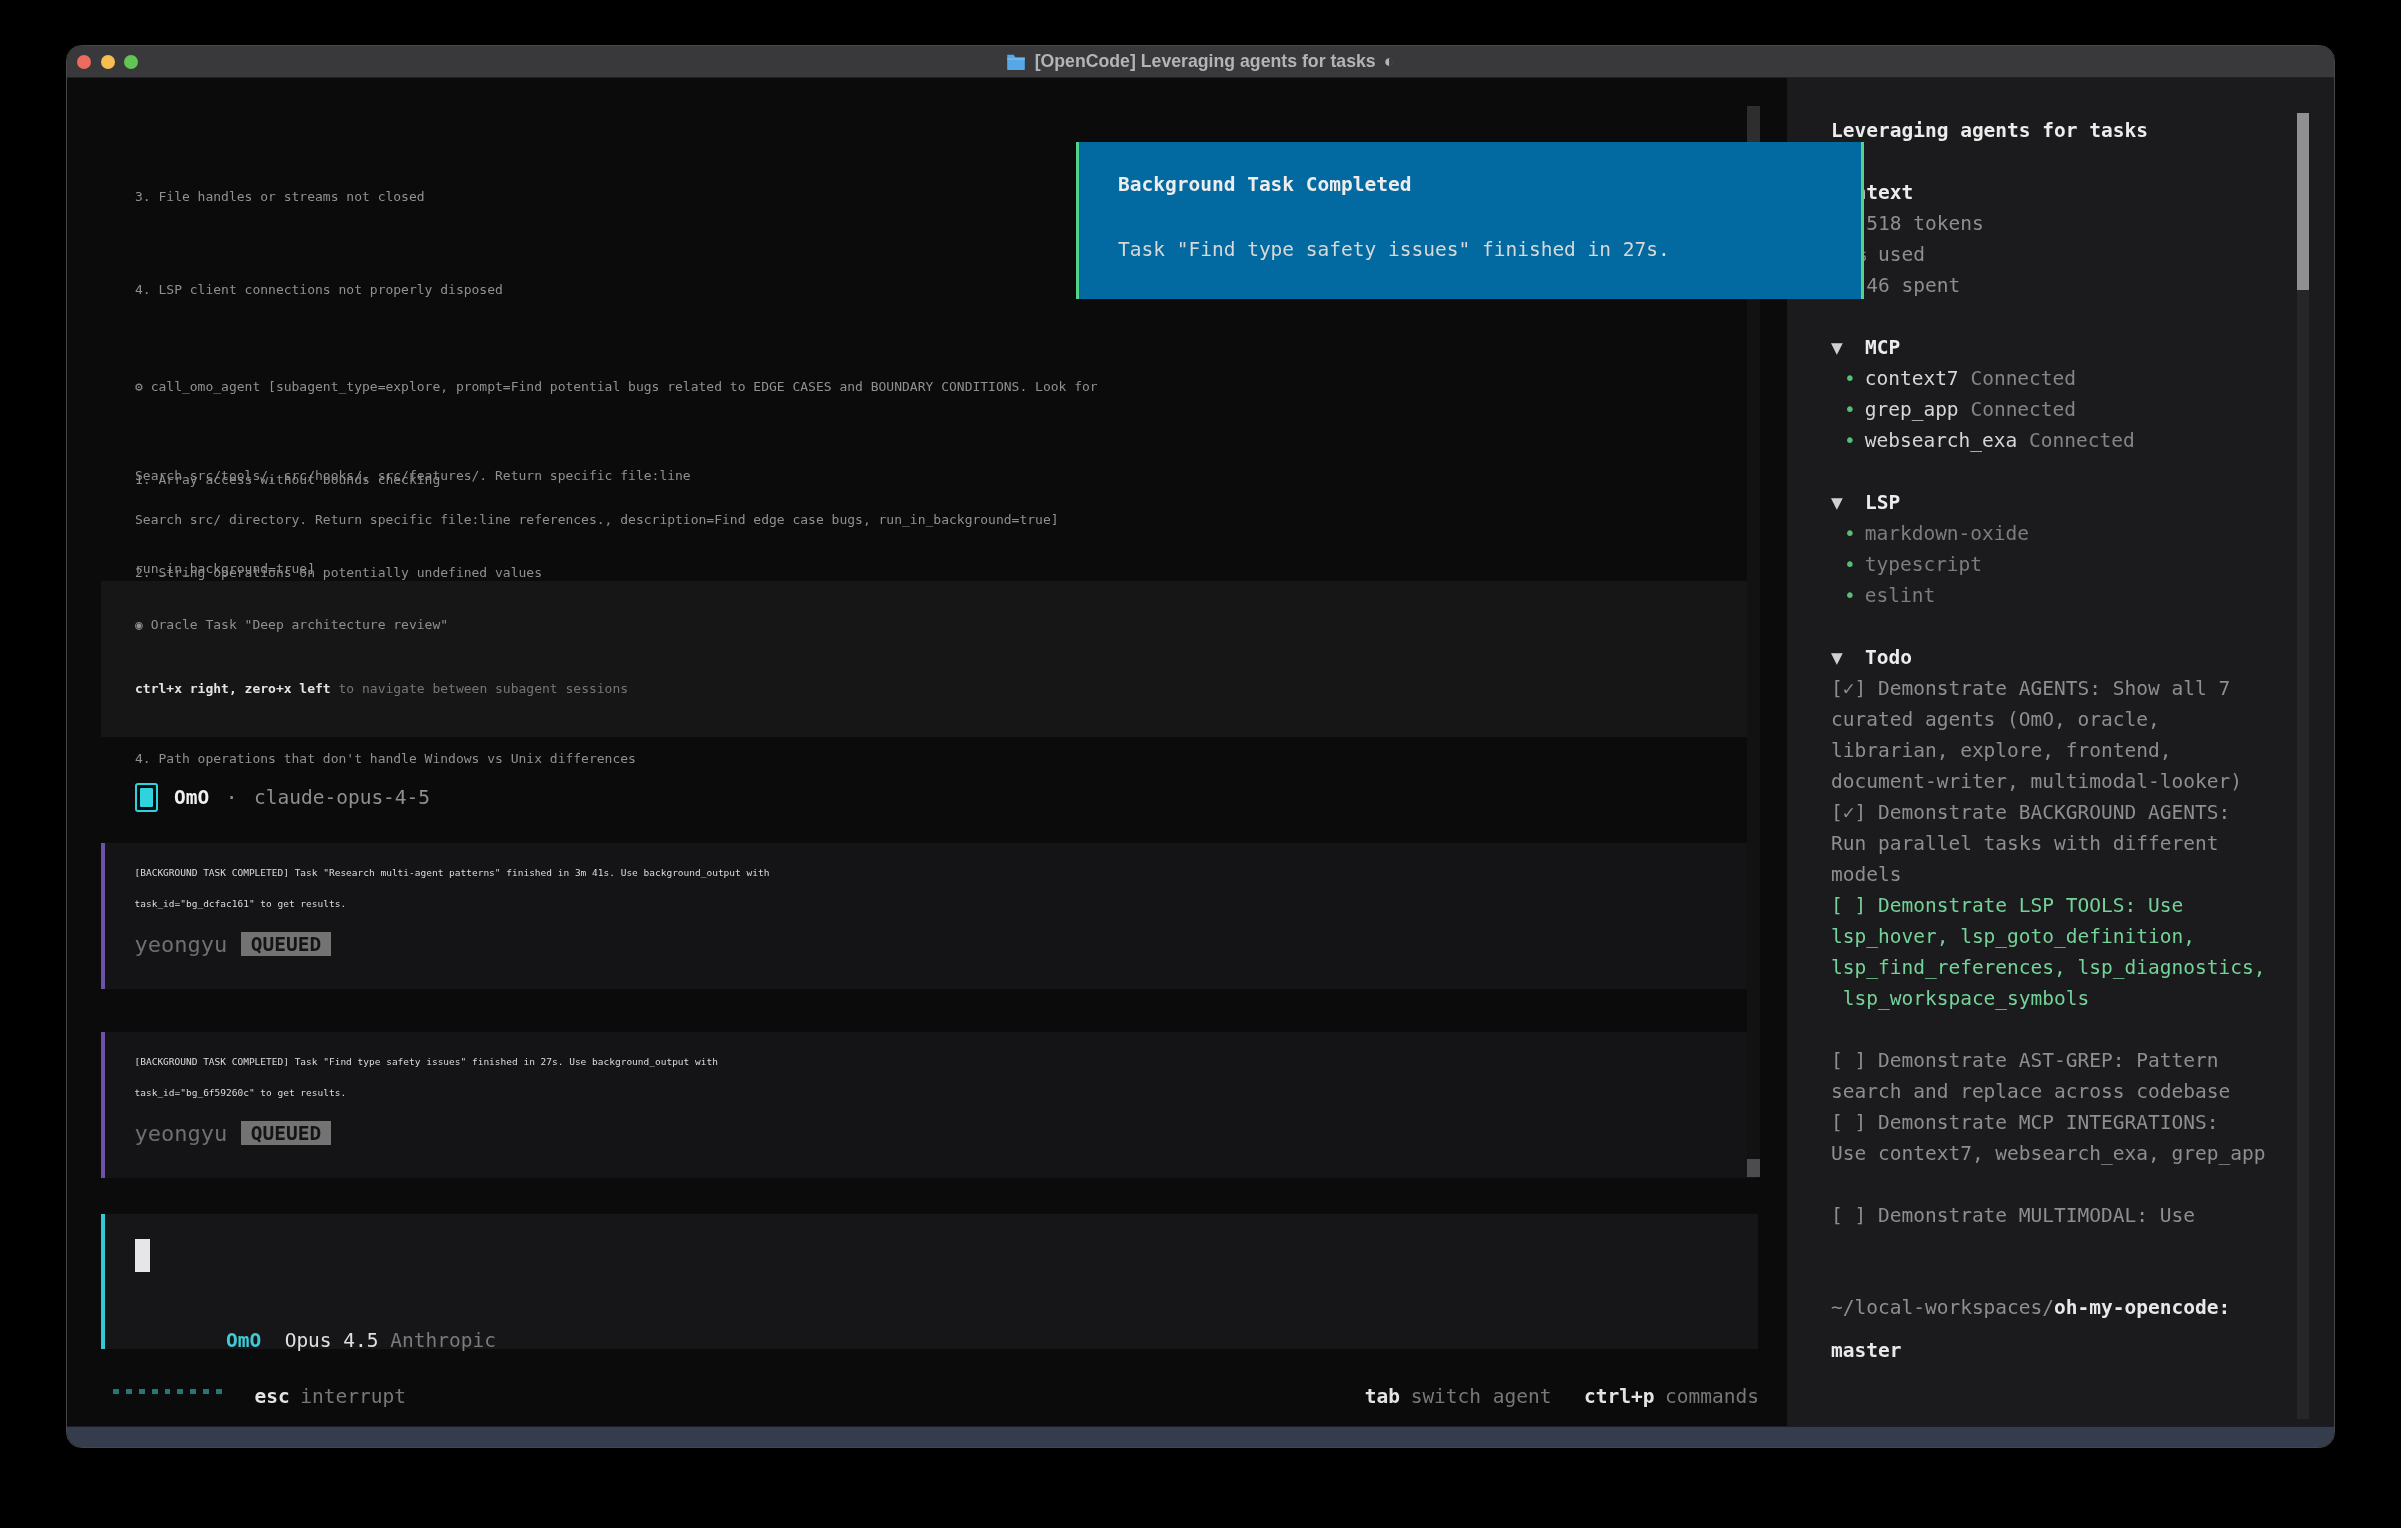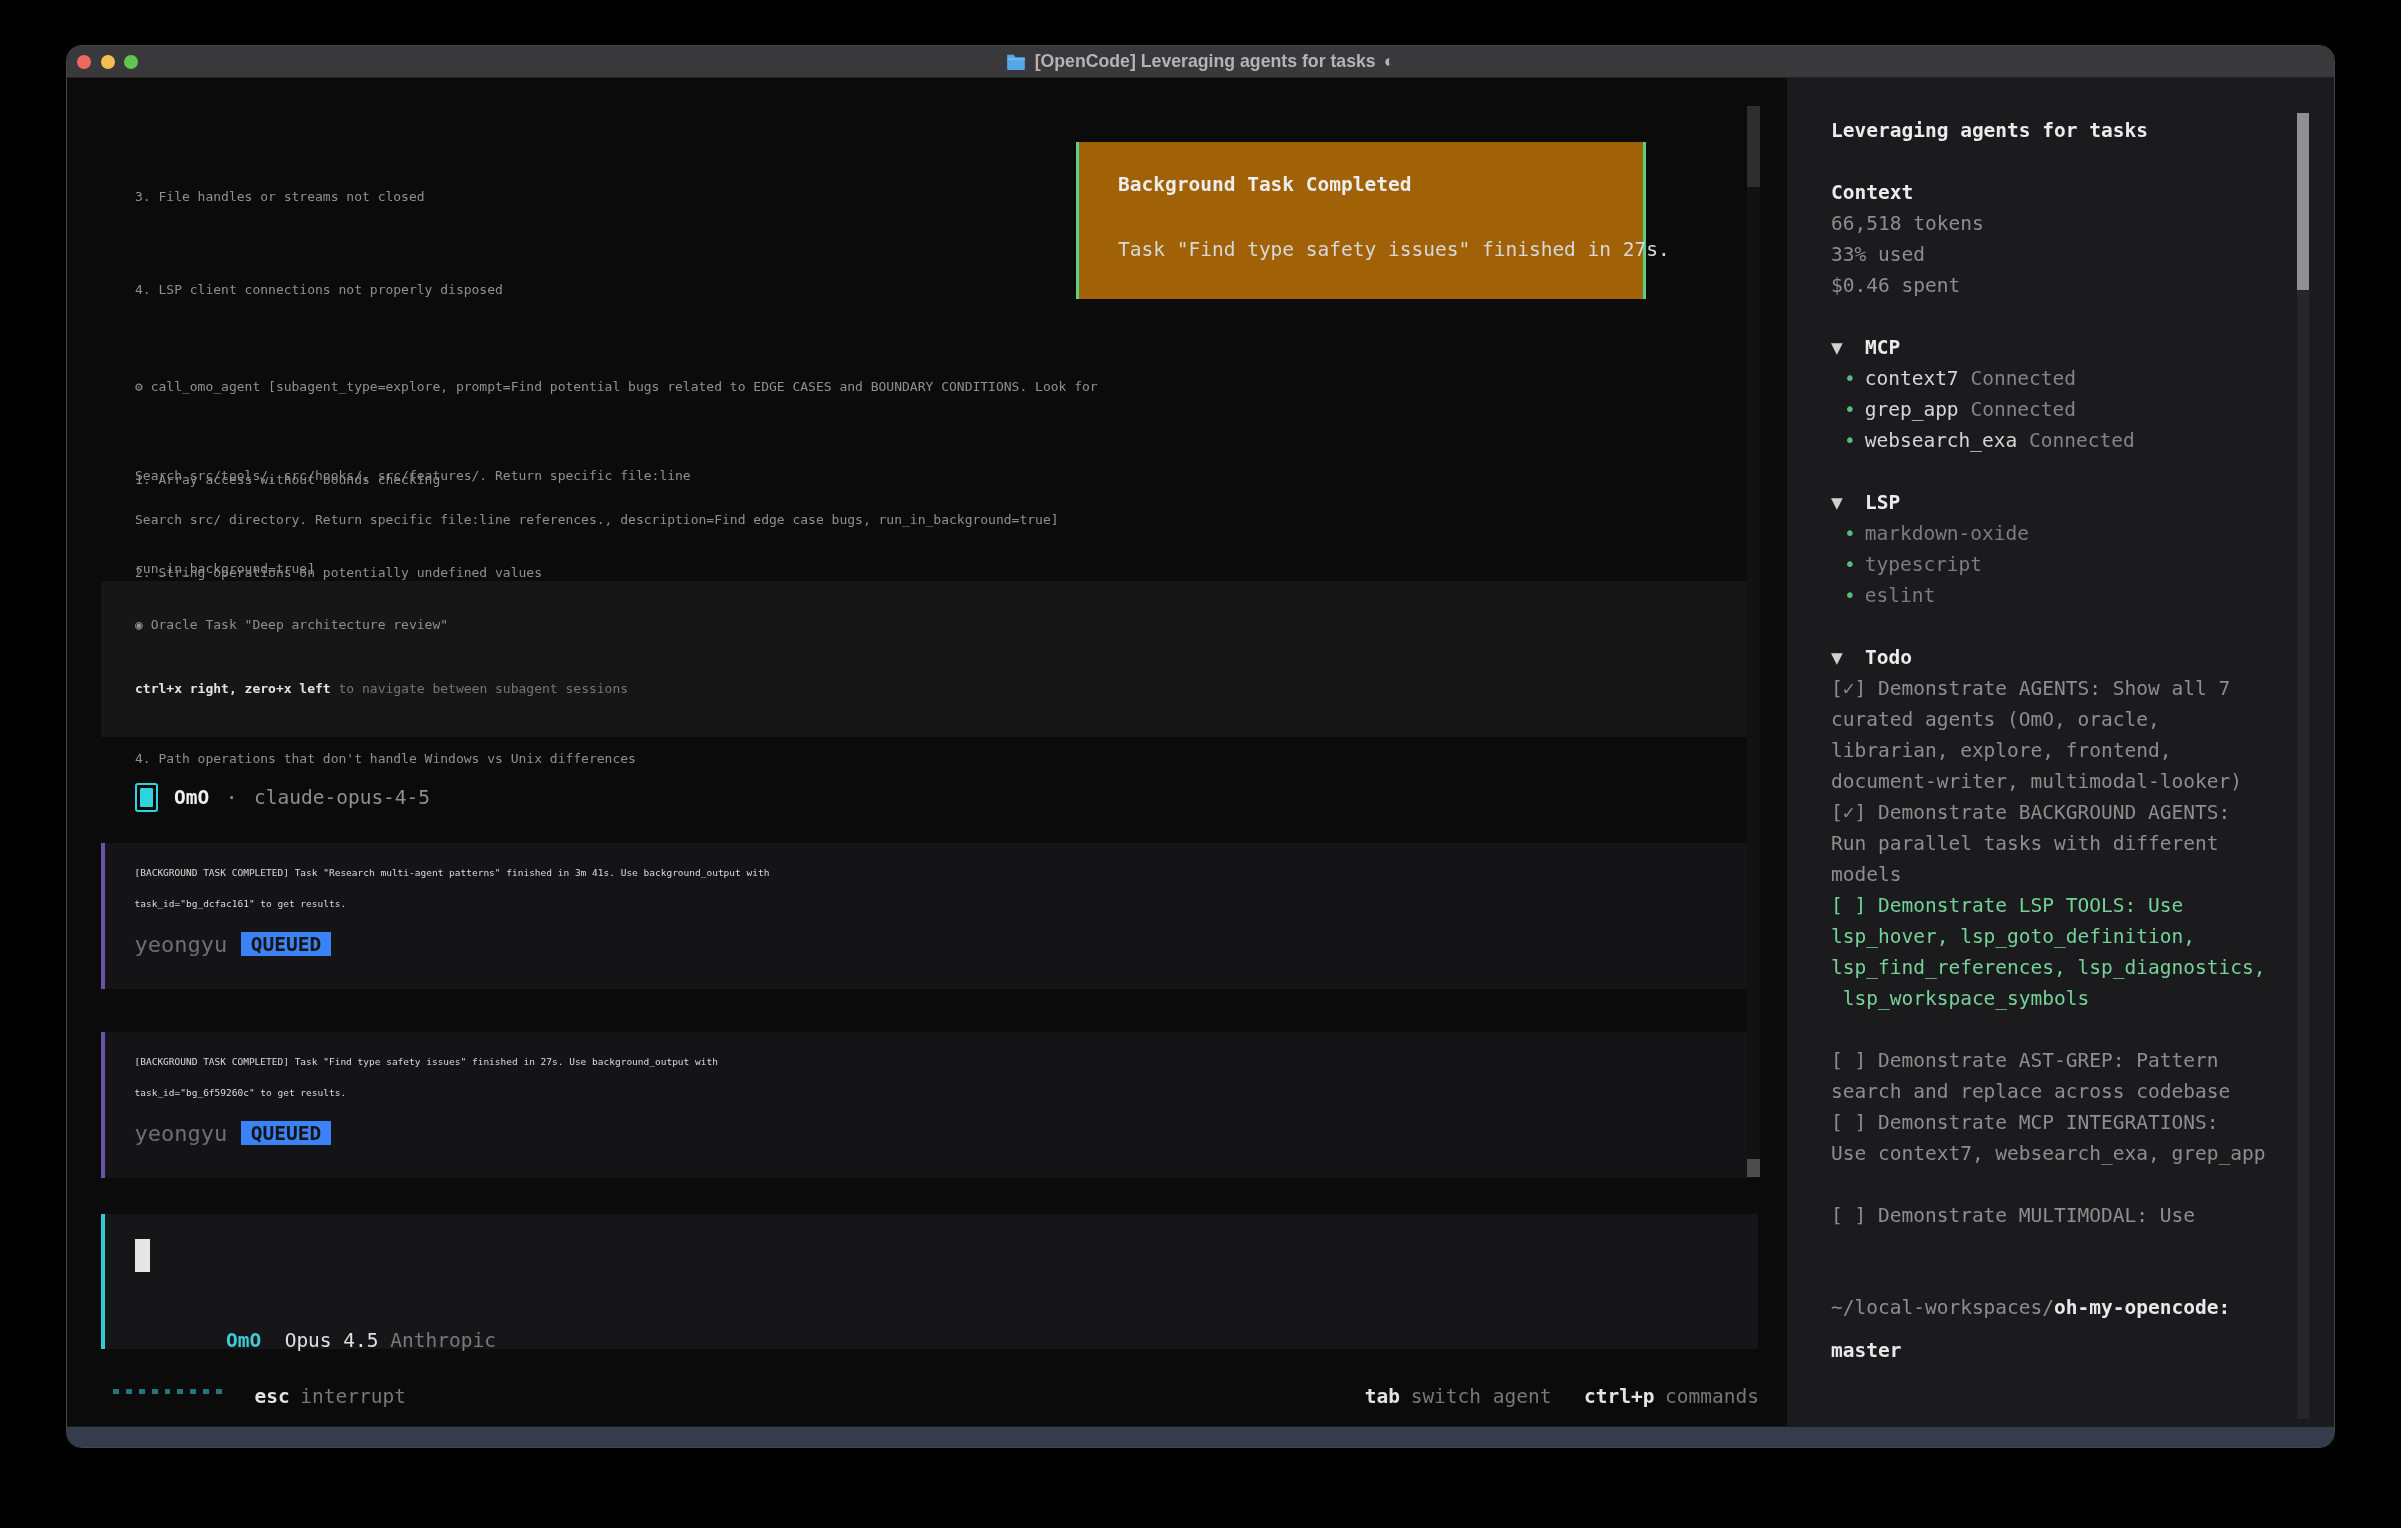--- a/index.html
+++ b/index.html
@@ -37,22 +37,22 @@
   .tline { height:31px; white-space:pre; }
   .bright { color:#dcdcdc; }
   .dim { color:#767676; }
   .bold { font-weight:700;margin-top:12px; }
 
   .blockA { position:absolute; left:68px; top:41px; }
   .blockB { position:absolute; left:68px; top:231px; }
   .searchline { position:absolute; left:68px; top:426px; }
 
   .popup {
-    position:absolute; left:1009px; top:64px; width:570px; height:157px;
-    background:#a16207; border-left:3px solid #55d189; border-right:3px solid #55d189;
+    position:absolute; left:1009px; top:64px; width:788px; height:157px;
+    background:#0369a1; border-left:3px solid #55d189; border-right:3px solid #55d189;
     z-index:10;
   }
   .popup-title { position:absolute; left:39px; top:31px; font-size:19.5px; font-weight:700; color:#ededed; white-space:pre; }
   .popup-body  { position:absolute; left:39px; top:96px; font-size:19.5px; color:#d8d8d8; white-space:pre; }
 
   .oraclebox {
     position:absolute; left:34px; top:503px; width:1657px; height:156px;
     background:#161617;
   }
   .oracle-l1 { position:absolute; left:34px; top:28px; }
@@ -64,21 +64,21 @@
   .agent-icon .fill { position:absolute; inset:3px; background:#2fd3de; border-radius:1.2px; }
   .agent-name { font-size:19.5px; font-weight:700; color:#f0f0f0; }
   .agent-model { font-size:19.5px; color:#8f8f8f; }
 
   .taskbox {
     position:absolute; left:34px; width:1657px; height:146px;
     background:#141416; border-left:4.1px solid #6d53a8; padding:23.6px 0 0 29.5px;
   }
   .taskbox .row3 { display:flex; align-items:center; gap:14px; height:31px; }
   .queued {
-    background:#3b82f6; color:#141414; font-weight:700; font-size:19.5px;
+    background:#737373; color:#141414; font-weight:700; font-size:19.5px;
     padding:0.6px 9.5px; display:inline-block;
   }
   .user { color:#6f6f6f; font-size:22px; }
 
   .inputbox {
     position:absolute; left:34px; top:1136px; width:1657px; height:135px;
     background:#161618; border-left:4.1px solid #35c9d6;
   }
   .cursor { position:absolute; left:29.5px; top:25px; width:15.4px; height:33px; background:#e6e6e6; }
   .modelline { position:absolute; left:27px; top:92px; font-size:19.5px; white-space:pre; }

